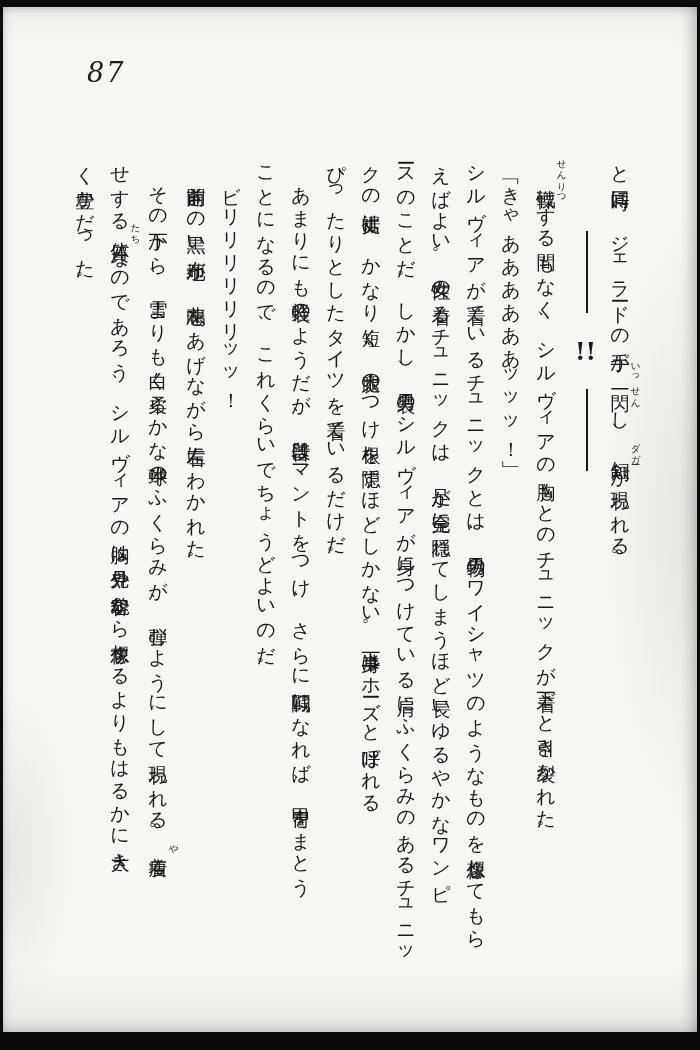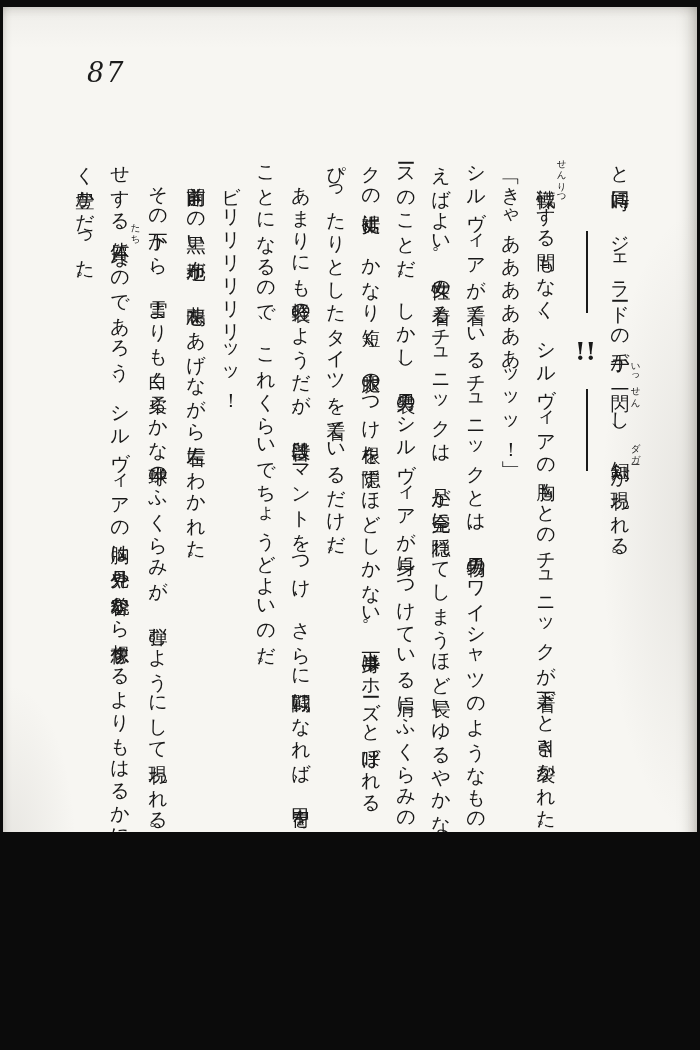--- a/index.html
+++ b/index.html
@@ -1,17 +1,17 @@
 <!DOCTYPE html>
 <html><head>
 <meta charset="utf-8">
 <style>
   html, body { margin:0; padding:0; background:#0b0b0b; }
   .page {
-    position:relative; width:700px; height:832px;
+    position:relative; width:700px; height:1032px;
     background:#0b0b0b; overflow:hidden;
     font-family:"DejaVu Serif", serif;
   }
   .paper {
     position:absolute; left:3px; top:7px; width:694px; height:1031px;
     background:linear-gradient(180deg,#efeeea 0%,#f7f6f2 4%,#f7f6f2 93%,#e9e7e2 100%);
     box-shadow:
       inset -12px 0 16px -9px rgba(85,80,72,.38),
       inset 5px 0 9px -6px rgba(85,80,72,.30),
       inset 0 -16px 18px -11px rgba(85,80,72,.38),

